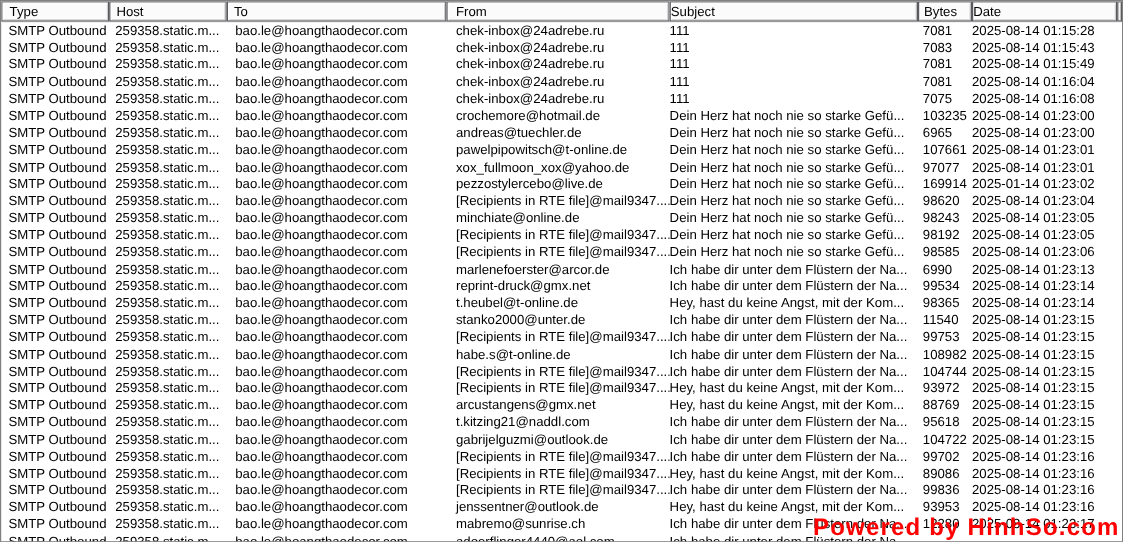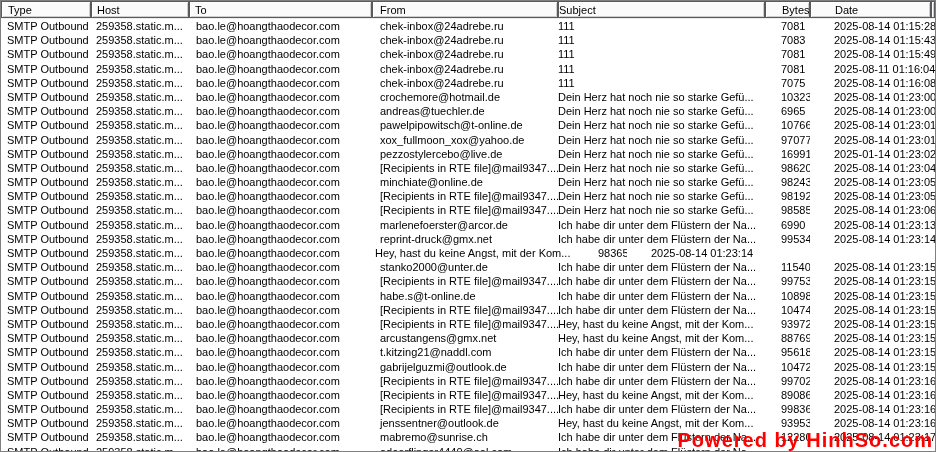--- a/index.html
+++ b/index.html
@@ -24,22 +24,22 @@
   }
   .rows{height:434px;overflow:hidden}
   .tr{display:flex;height:14.2px;line-height:14.2px;white-space:nowrap}
   .td{box-sizing:border-box;overflow:hidden}
   
   .c-type   {width:90px; padding-left:6px}
   .c-host   {width:98px; padding-left:5px}
   .c-from   {width:186px;padding-left:7px}
   .c-to     {width:183px;padding-left:5px}
   .c-subject{width:207px;padding-left:0}
-  .c-bytes  {width:45px; padding-left:16px}
-  .c-date   {flex:1;     padding-left:24px}
+  .c-bytes  {width:45px; padding-left:4px}
+  .c-date   {flex:1;     padding-left:0}
   .c-fill   {flex:0 0 4px;padding:0}
   .watermark{
     position:absolute;right:2px;bottom:-1px;
     font-weight:bold;font-size:20px;letter-spacing:1px;
     pointer-events:none;
   }
 </style>
 </head>
 <body>
 
@@ -82,21 +82,21 @@
         <div class="td c-bytes">7081</div>
         <div class="td c-date">2025-08-14 01:15:49</div>
       </div>
       <div class="tr">
         <div class="td c-type">SMTP Outbound</div>
         <div class="td c-host">259358.static.m...</div>
         <div class="td c-from">bao.le@hoangthaodecor.com</div>
         <div class="td c-to">chek-inbox@24adrebe.ru</div>
         <div class="td c-subject">111</div>
         <div class="td c-bytes">7081</div>
-        <div class="td c-date">2025-08-11 01:16:04</div>
+        <div class="td c-date">2025-08-14 01:16:04</div>
       </div>
       <div class="tr">
         <div class="td c-type">SMTP Outbound</div>
         <div class="td c-host">259358.static.m...</div>
         <div class="td c-from">bao.le@hoangthaodecor.com</div>
         <div class="td c-to">chek-inbox@24adrebe.ru</div>
         <div class="td c-subject">111</div>
         <div class="td c-bytes">7075</div>
         <div class="td c-date">2025-08-14 01:16:08</div>
       </div>
@@ -196,20 +196,21 @@
         <div class="td c-from">bao.le@hoangthaodecor.com</div>
         <div class="td c-to">reprint-druck@gmx.net</div>
         <div class="td c-subject">Ich habe dir unter dem Flüstern der Na...</div>
         <div class="td c-bytes">99534</div>
         <div class="td c-date">2025-08-14 01:23:14</div>
       </div>
       <div class="tr">
         <div class="td c-type">SMTP Outbound</div>
         <div class="td c-host">259358.static.m...</div>
         <div class="td c-from">bao.le@hoangthaodecor.com</div>
+        <div class="td c-to">t.heubel@t-online.de</div>
         <div class="td c-subject">Hey, hast du keine Angst, mit der Kom...</div>
         <div class="td c-bytes">98365</div>
         <div class="td c-date">2025-08-14 01:23:14</div>
       </div>
       <div class="tr">
         <div class="td c-type">SMTP Outbound</div>
         <div class="td c-host">259358.static.m...</div>
         <div class="td c-from">bao.le@hoangthaodecor.com</div>
         <div class="td c-to">stanko2000@unter.de</div>
         <div class="td c-subject">Ich habe dir unter dem Flüstern der Na...</div>

